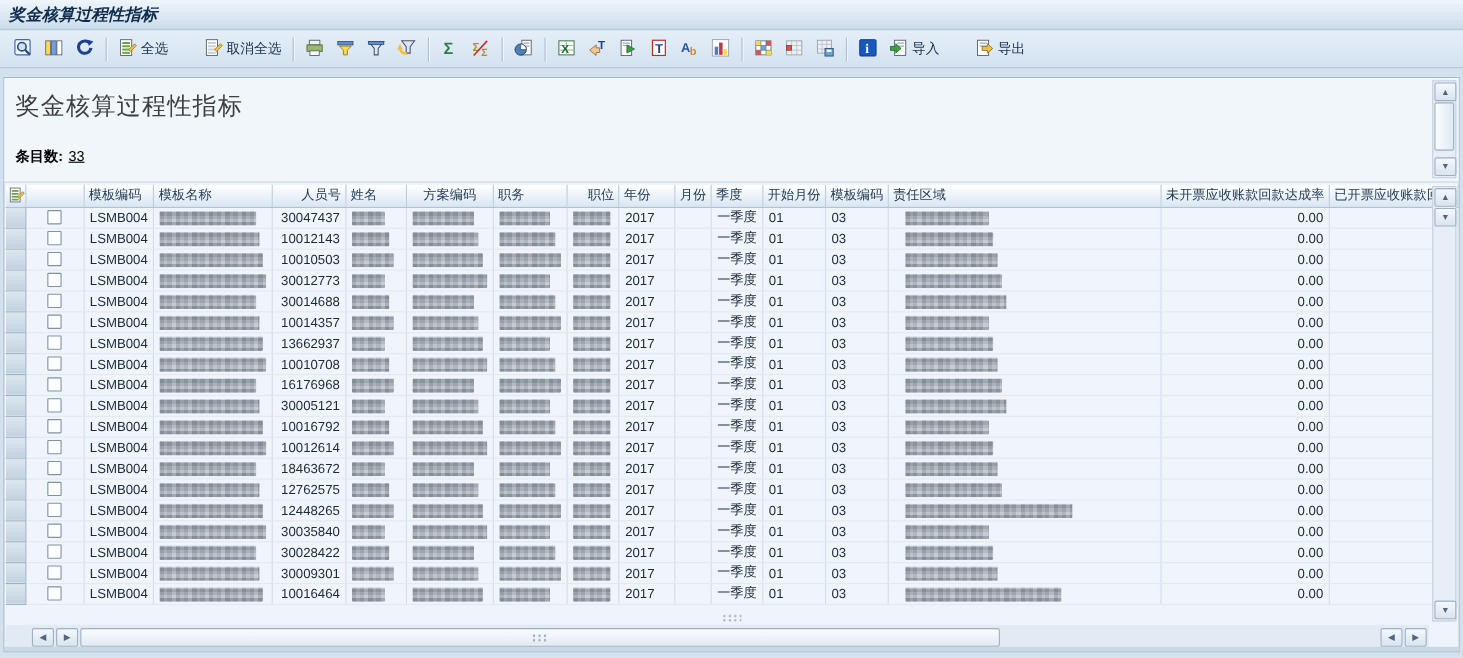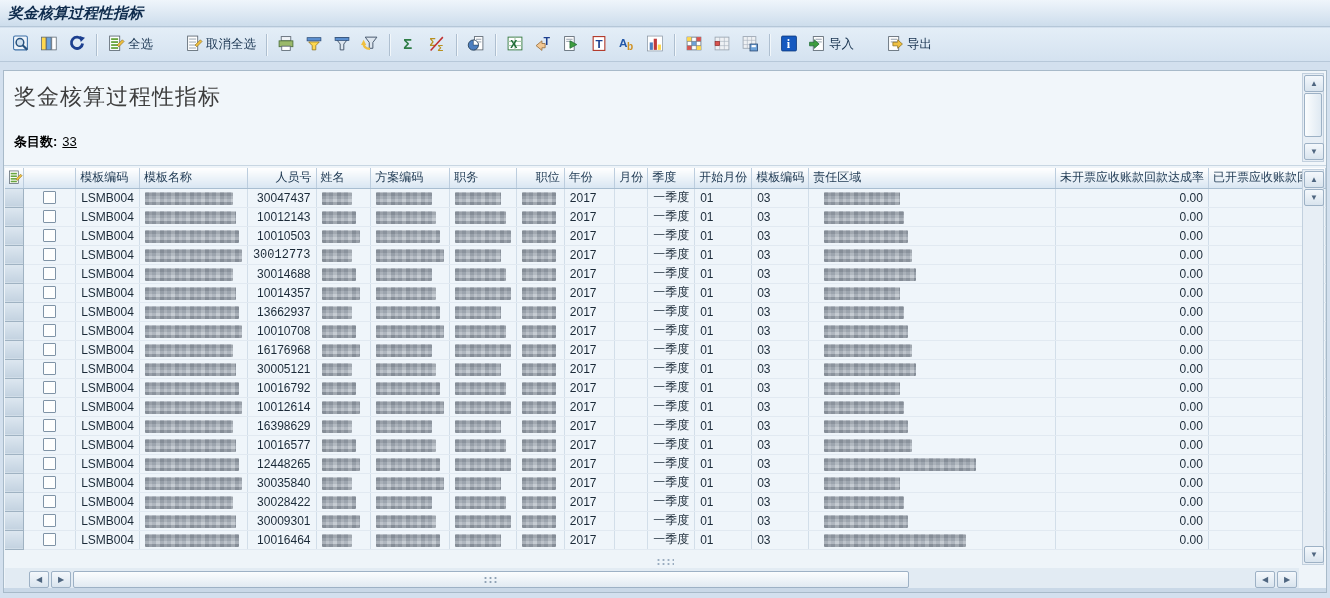--- a/index.html
+++ b/index.html
@@ -324,21 +324,21 @@
                   <rect x="3.4" y="5.8" width="6.6" height="1.7" fill="#69a53f"></rect>
                   <rect x="3.4" y="8.6" width="6.6" height="1.7" fill="#69a53f"></rect>
                   <rect x="3.4" y="11.4" width="6.6" height="1.7" fill="#69a53f"></rect>
                   <polygon points="9,9.5 14,4.5 15.6,6.1 10.6,11.1" fill="#f0c040" stroke="#8a6d1f" stroke-width=".6"></polygon>
                 </svg></span></th>
             <th style="width: 58px;"></th>
             <th style="width: 60px;">模板编码</th>
             <th style="width: 100px;">模板名称</th>
             <th class="r" style="width: 67px;">人员号</th>
             <th style="width: 56px;">姓名</th>
-            <th style="width: 74px;">方案编码</th>
+            <th style="width: 74px; text-align: center;">方案编码</th>
             <th style="width: 60px;">职务</th>
             <th class="r" style="width: 48px;">职位</th>
             <th style="width: 53px;">年份</th>
             <th style="width: 30px;">月份</th>
             <th style="width: 45px;">季度</th>
             <th style="width: 54px; font-family: Liberation Serif, serif;">开始月份</th>
             <th style="width: 48px;">模板编码</th>
             <th style="width: 262px;">责任区域</th>
             <th class="r" style="width: 152px;">未开票应收账款回款达成率</th>
             <th style="width: 114px;">已开票应收账款回款</th>
@@ -408,21 +408,21 @@
             <td class="r" style="width: 152px;">0.00</td>
             <td style="width: 114px;"></td>
           </tr>
           <tr>
             <td class="sel" style="width: 18px;"></td>
             <td style="width: 58px;">
               <span class="cb"></span>
             </td>
             <td style="width: 60px;">LSMB004</td>
             <td style="width: 100px;"><div class="mosaic" style="width: 97px;"></div></td>
-            <td class="r" style="width: 67px; font-family: Liberation Mono, monospace;">30012773</td>
+            <td class="r" style="width: 67px;">30012773</td>
             <td style="width: 56px;"><div class="mosaic" style="width: 30px;"></div></td>
             <td style="width: 74px;"><div class="mosaic" style="width: 68px;"></div></td>
             <td style="width: 60px;"><div class="mosaic" style="width: 46px;"></div></td>
             <td style="width: 48px;"><div class="mosaic" style="width: 34px;"></div></td>
             <td style="width: 53px;">2017</td>
             <td style="width: 30px;"></td>
             <td style="width: 45px;">一季度</td>
             <td style="width: 54px;">01</td>
             <td style="width: 48px;">03</td>
             <td style="width: 262px;"><div class="mosaic" style="width: 88px; margin-left: 10px;"></div></td>
@@ -597,42 +597,42 @@
             <td class="r" style="width: 152px;">0.00</td>
             <td style="width: 114px;"></td>
           </tr>
           <tr>
             <td class="sel" style="width: 18px;"></td>
             <td style="width: 58px;">
               <span class="cb"></span>
             </td>
             <td style="width: 60px;">LSMB004</td>
             <td style="width: 100px;"><div class="mosaic" style="width: 88px;"></div></td>
-            <td class="r" style="width: 67px;">16398629</td>
+            <td class="r" style="width: 67px;">18463672</td>
             <td style="width: 56px;"><div class="mosaic" style="width: 30px;"></div></td>
             <td style="width: 74px;"><div class="mosaic" style="width: 56px;"></div></td>
             <td style="width: 60px;"><div class="mosaic" style="width: 46px;"></div></td>
             <td style="width: 48px;"><div class="mosaic" style="width: 34px;"></div></td>
             <td style="width: 53px;">2017</td>
             <td style="width: 30px;"></td>
             <td style="width: 45px;">一季度</td>
             <td style="width: 54px;">01</td>
             <td style="width: 48px;">03</td>
             <td style="width: 262px;"><div class="mosaic" style="width: 84px; margin-left: 10px;"></div></td>
             <td class="r" style="width: 152px;">0.00</td>
             <td style="width: 114px;"></td>
           </tr>
           <tr>
             <td class="sel" style="width: 18px;"></td>
             <td style="width: 58px;">
               <span class="cb"></span>
             </td>
             <td style="width: 60px;">LSMB004</td>
             <td style="width: 100px;"><div class="mosaic" style="width: 91px;"></div></td>
-            <td class="r" style="width: 67px;">10016577</td>
+            <td class="r" style="width: 67px;">12762575</td>
             <td style="width: 56px;"><div class="mosaic" style="width: 34px;"></div></td>
             <td style="width: 74px;"><div class="mosaic" style="width: 60px;"></div></td>
             <td style="width: 60px;"><div class="mosaic" style="width: 51px;"></div></td>
             <td style="width: 48px;"><div class="mosaic" style="width: 34px;"></div></td>
             <td style="width: 53px;">2017</td>
             <td style="width: 30px;"></td>
             <td style="width: 45px;">一季度</td>
             <td style="width: 54px;">01</td>
             <td style="width: 48px;">03</td>
             <td style="width: 262px;"><div class="mosaic" style="width: 88px; margin-left: 10px;"></div></td>

